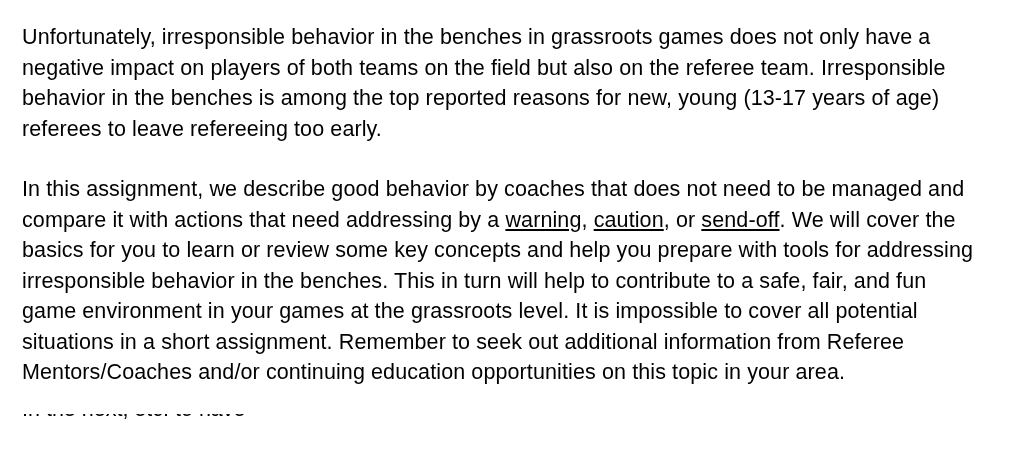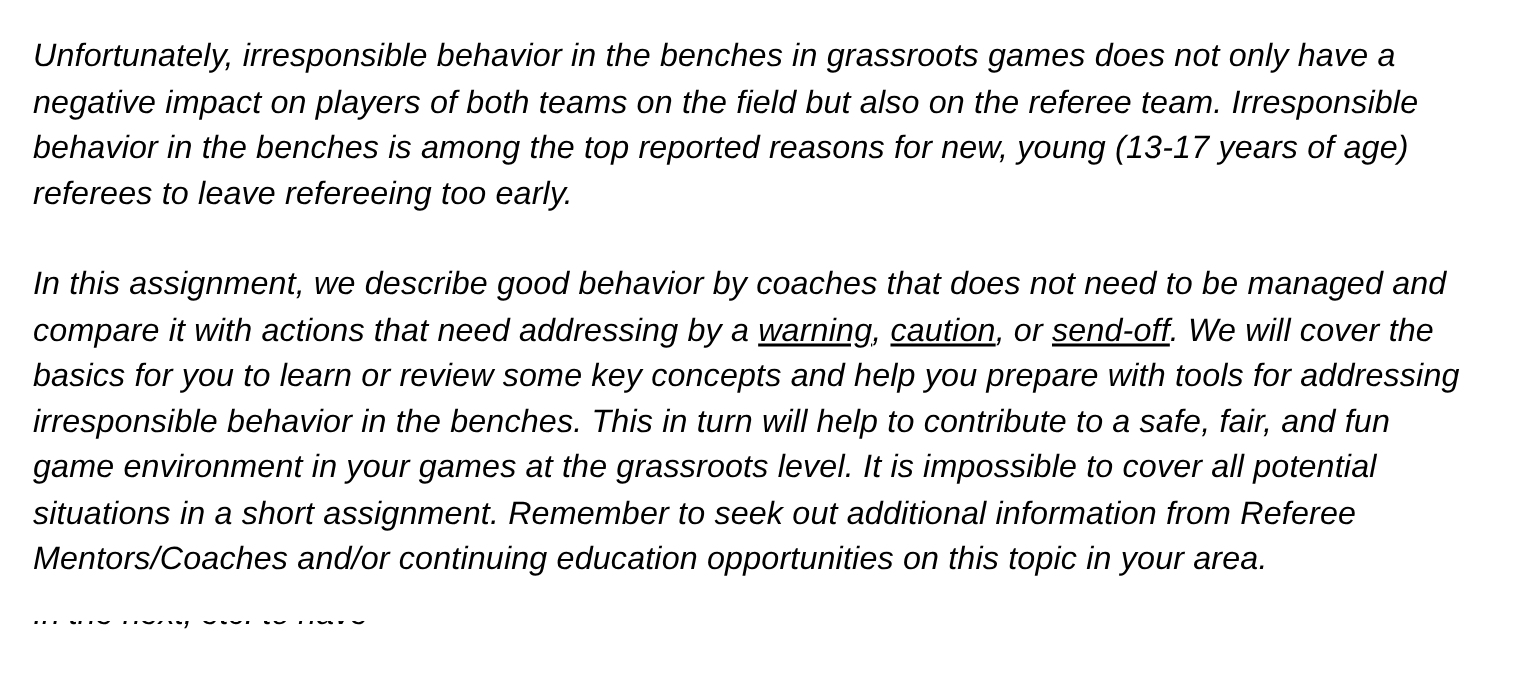--- a/index.html
+++ b/index.html
@@ -14,21 +14,20 @@
     font-family: "Liberation Sans", sans-serif;
     color: #000000;
   }
   .page {
     position: relative;
     width: 1014px;
     height: 460px;
     background: #ffffff;
     box-sizing: border-box;
     padding: 22px 36px 0 22px;
-    font-style: italic;
   }
   .para {
     font-size: 21.5px;
     line-height: 30.5px;
     letter-spacing: 0.005em;
     color: #000000;
     margin: 0;
   }
   .para + .para {
     margin-top: 30px;

